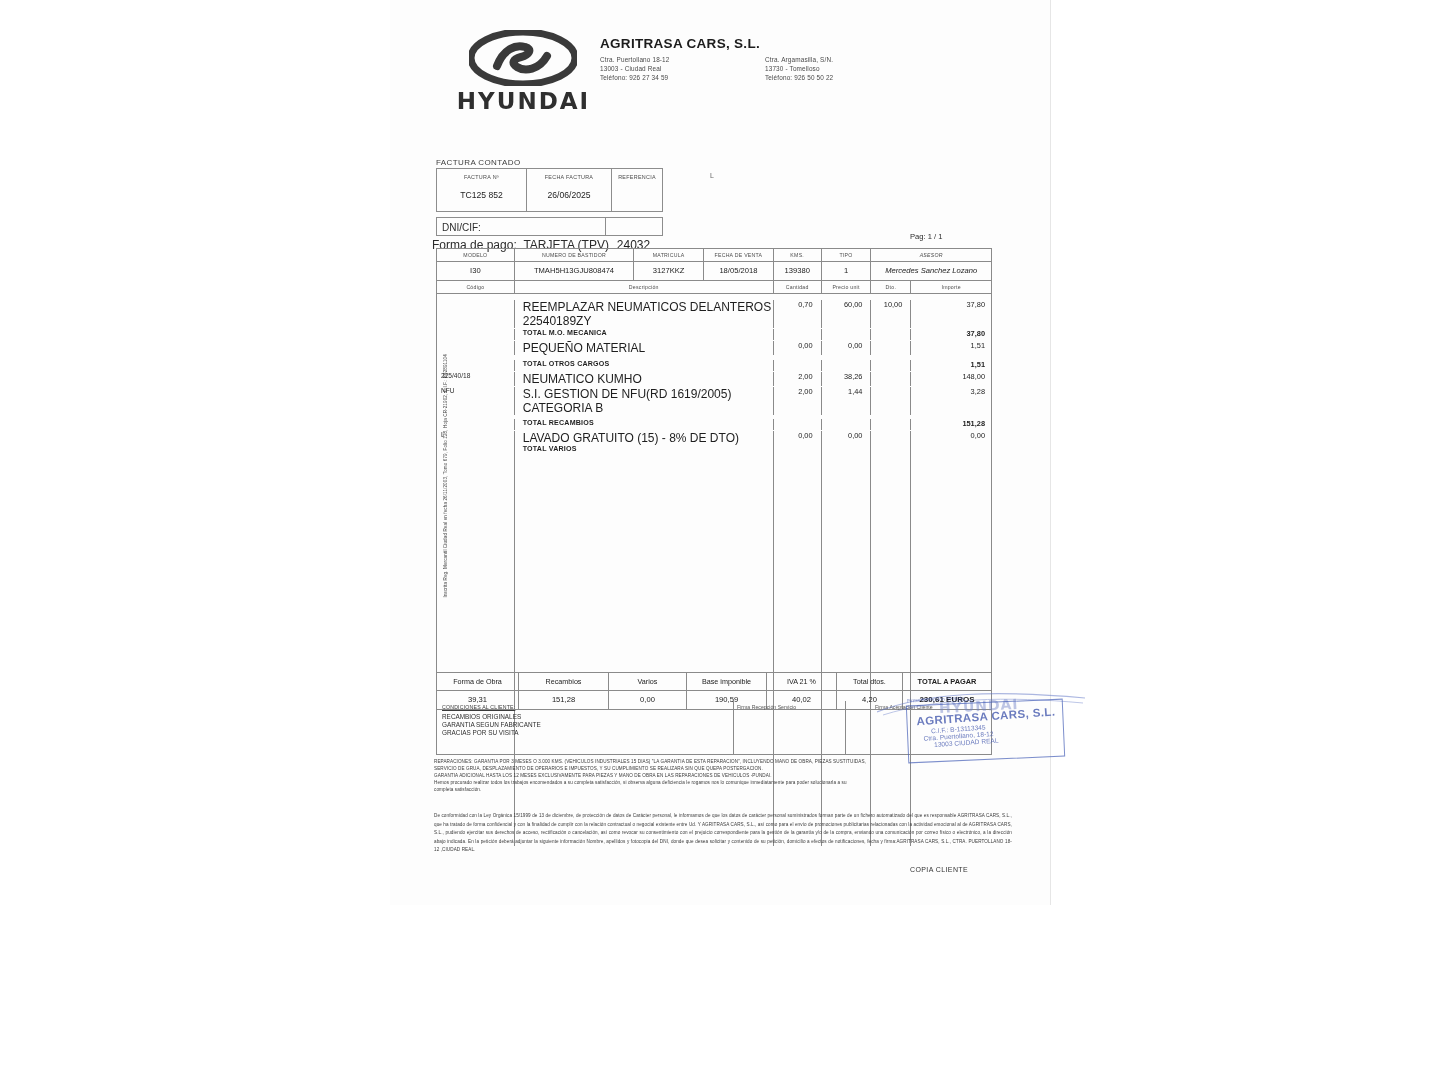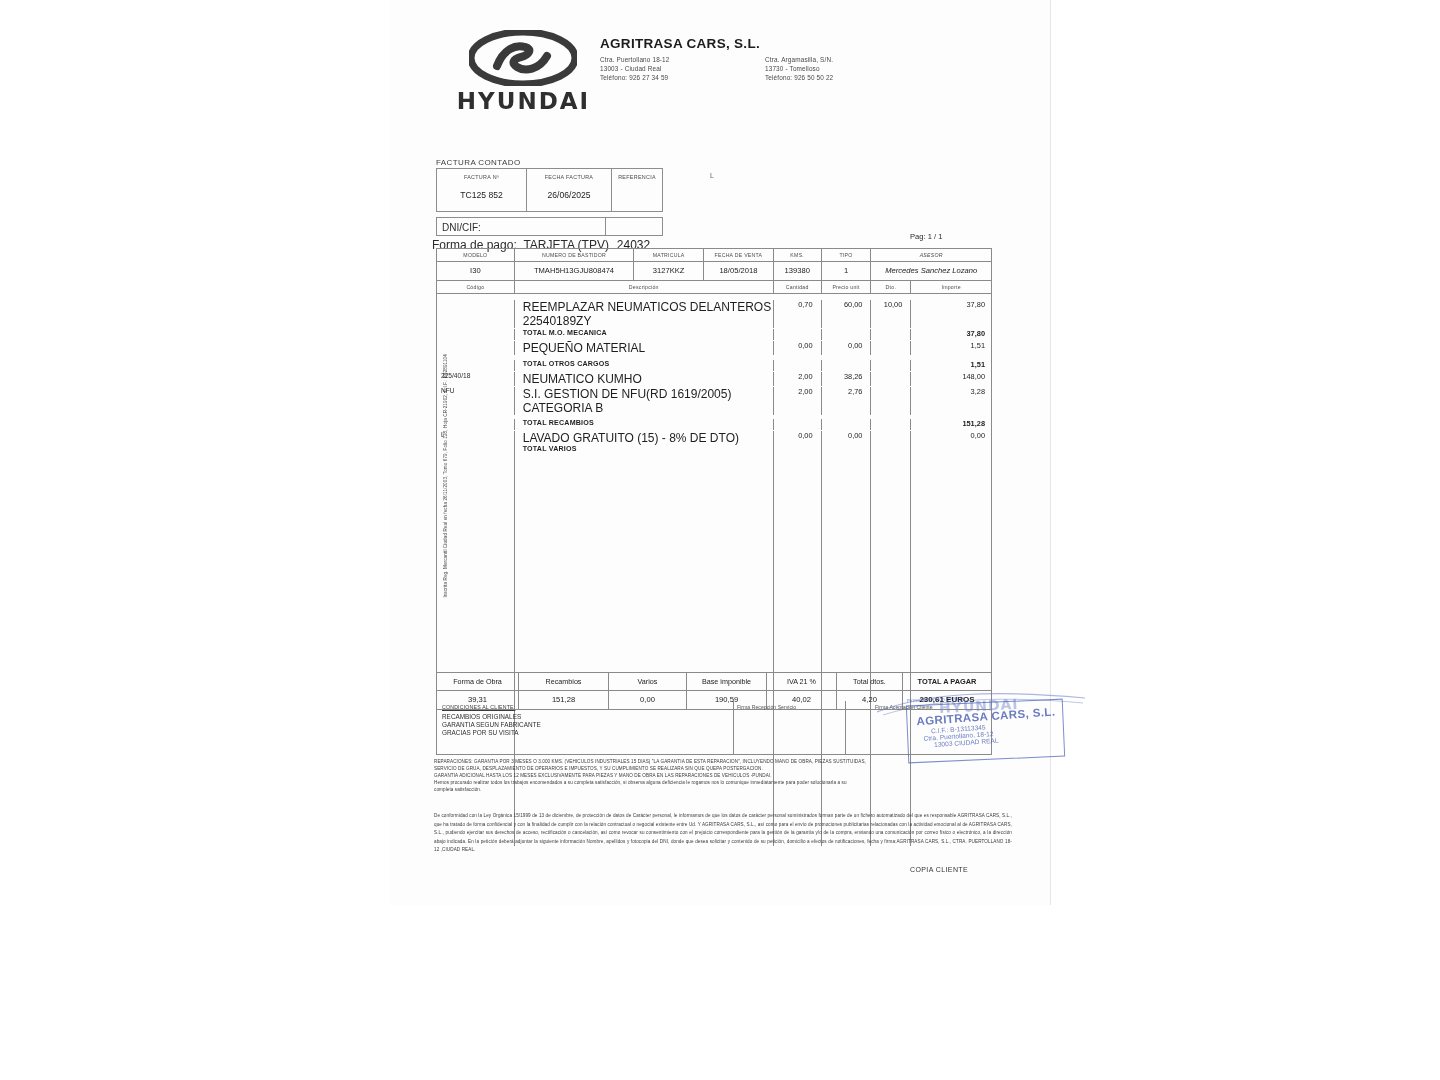--- a/index.html
+++ b/index.html
@@ -263,21 +263,21 @@
               <div class="ib-cell i-c2 i-desc">NEUMATICO KUMHO</div>
               <div class="ib-cell i-c3 i-num">2,00</div>
               <div class="ib-cell i-c4 i-num">38,26</div>
               <div class="ib-cell i-c5 i-num"></div>
               <div class="ib-cell i-c6 i-num imp">148,00</div>
             </div>
             <div class="ib-row" style="margin-top: 1px;">
               <div class="ib-cell i-c1 i-code">NFU</div>
               <div class="ib-cell i-c2 i-desc">S.I. GESTION DE NFU(RD 1619/2005) CATEGORIA B</div>
               <div class="ib-cell i-c3 i-num">2,00</div>
-              <div class="ib-cell i-c4 i-num">2,76</div>
+              <div class="ib-cell i-c4 i-num">1,44</div>
               <div class="ib-cell i-c5 i-num"></div>
               <div class="ib-cell i-c6 i-num imp">3,28</div>
             </div>
             <div class="ib-row" style="margin-top: 4px;">
               <div class="ib-cell i-c1 i-code"></div>
               <div class="ib-cell i-c2 i-desc tot">TOTAL RECAMBIOS</div>
               <div class="ib-cell i-c3 i-num"></div>
               <div class="ib-cell i-c4 i-num"></div>
               <div class="ib-cell i-c5 i-num"></div>
               <div class="ib-cell i-c6 i-num imp tot">151,28</div>

